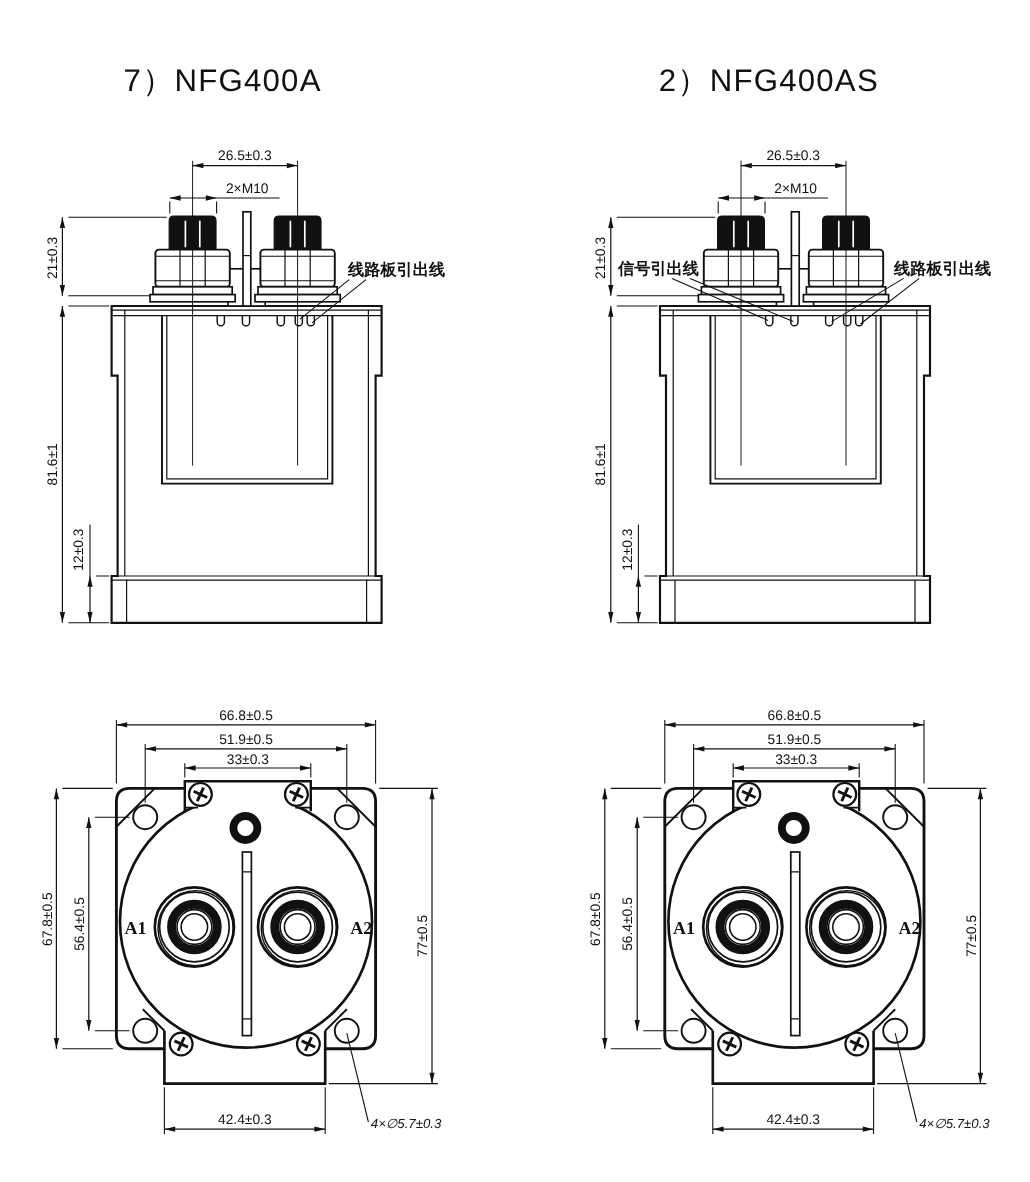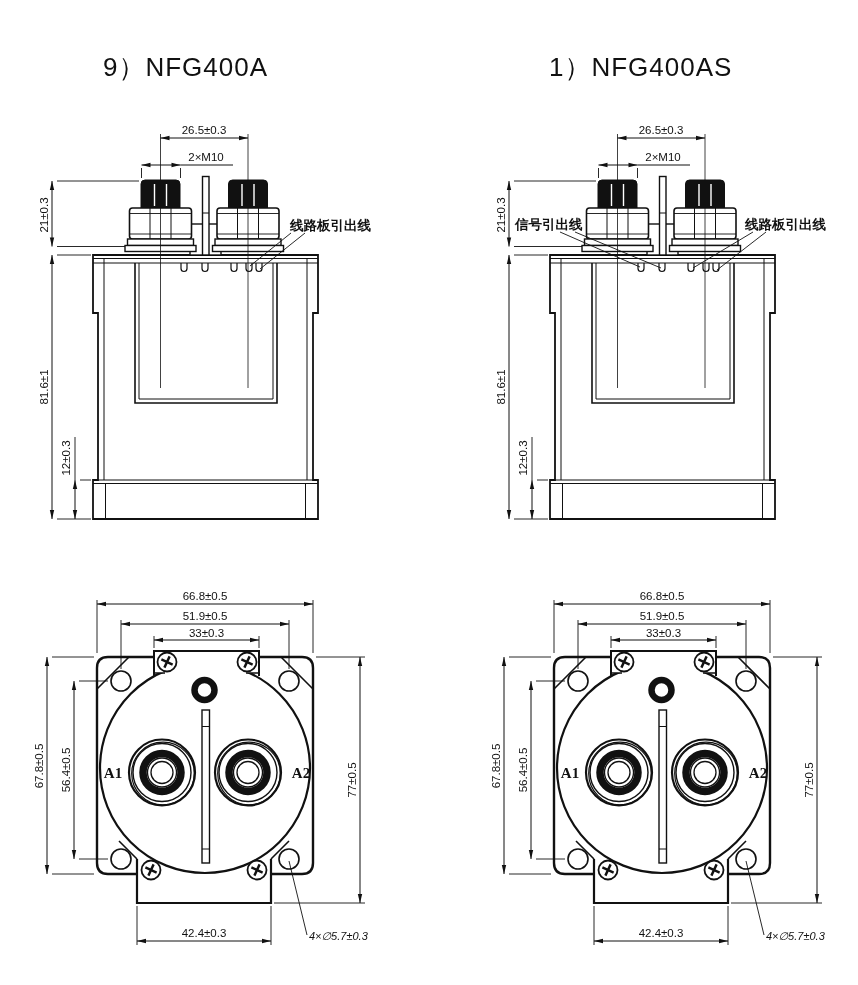--- a/index.html
+++ b/index.html
@@ -16,22 +16,22 @@
   .term{font-size:15px;font-weight:bold;font-family:"Liberation Serif",serif;text-anchor:middle;}
   .mount{font-size:11px;font-style:italic;}
   .ln{stroke:#111;fill:none;}
   .dim{stroke:#111;stroke-width:1;fill:none;marker-start:url(#arr);marker-end:url(#arr);}
 </style>
 </head>
 <body>
 
 <div class="canvas">
 
-  <div class="title" id="t1">9）NFG400A</div>
-  <div class="title" id="t2">1）NFG400AS</div>
+  <div class="title" id="t1">7）NFG400A</div>
+  <div class="title" id="t2">2）NFG400AS</div>
 
   <svg width="858" height="985" viewBox="0 0 858 985">
     <defs>
       <marker id="arr" viewBox="0 0 10 6" refX="9.5" refY="3" markerWidth="10" markerHeight="6" orient="auto-start-reverse" markerUnits="userSpaceOnUse">
         <path d="M0.5,0.8 L9.5,3 L0.5,5.2 Z" fill="#111"></path>
       </marker>
 
       <g id="front-device">
         <path class="ln" stroke-width="1.8" d="M93,255 H318 V313 H313 V480 H318 V519 H93 V480 H98 V313 H93 Z"></path>
         <path class="ln" stroke-width="1" d="M93,258.5 H318 M93,263 H318 M93,480 H318 M93,483.5 H318

